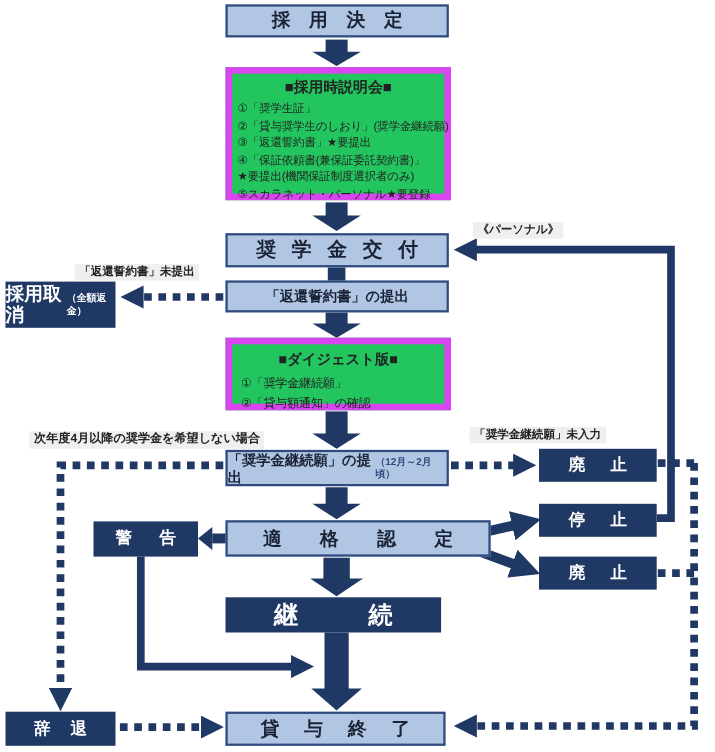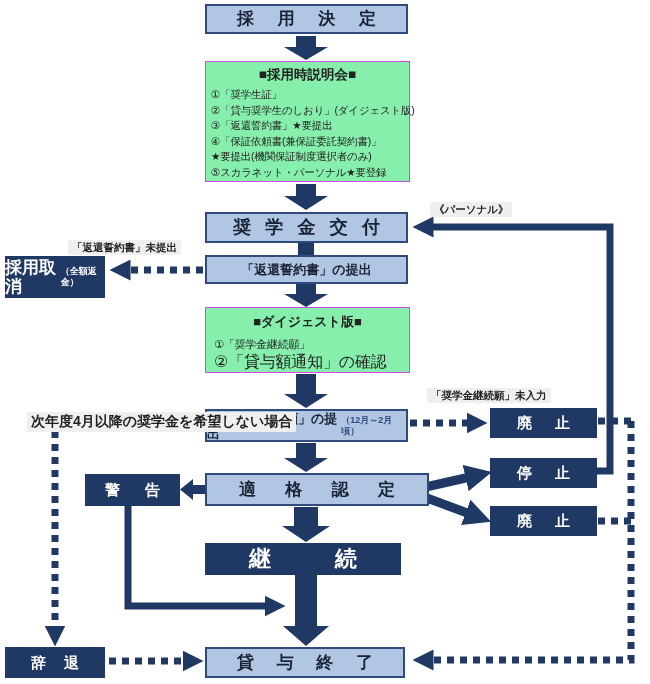--- a/index.html
+++ b/index.html
@@ -9,21 +9,21 @@
     color:#1c2540;overflow:hidden;
   }
   #wires{position:absolute;left:0;top:0;width:650px;height:684px;}
   .navy{fill:#1f3864;}
   .box{position:absolute;box-sizing:border-box;}
   .lightbox{
     background:#b0c6e2;border:2px solid #2f4a7d;color:#1a2236;
     font-weight:bold;
   }
   .whitebox{
-    background:#86efac;border:1px solid #d946ef;color:#222222;
+    background:#22c55e;border:6px solid #d946ef;color:#222222;
   }
   .darkbox{
     background:#1f3864;color:#ffffff;font-weight:bold;
   }
   .spread{display:block;text-align:justify;text-align-last:justify;white-space:nowrap;overflow:hidden;}
   .vcenter{display:flex;flex-direction:row;justify-content:center;align-items:center;}
   .lbl{
     position:absolute;background:#efefef;color:#222;font-weight:bold;
     padding:1px 4px;white-space:nowrap;line-height:1.25;
   }
@@ -91,27 +91,27 @@
     <line x1="598" y1="521" x2="631" y2="521" stroke="#1f3864" stroke-width="7" stroke-dasharray="7 6"></line>
 
     <polyline points="631,421 631,660 430,660" fill="none" stroke="#1f3864" stroke-width="7" stroke-dasharray="7 6" marker-end="url(#ah)"></polyline>
 
     <polyline points="203,423 55,423 55,629" fill="none" stroke="#1f3864" stroke-width="7" stroke-dasharray="7 6" marker-end="url(#ah)"></polyline>
 
     <line x1="109" y1="661" x2="186" y2="661" stroke="#1f3864" stroke-width="7" stroke-dasharray="7 6" marker-end="url(#ah)"></line>
   </svg>
 
   <div class="box lightbox" style="left:205px;top:4px;width:203px;height:30px;font-size:17px;line-height:26px;">
-    <span class="spread" style="padding:0 30px;">採用決定</span>
+    <span class="spread" style="padding:0 40px;">採用決定</span>
   </div>
 
   <div class="box whitebox" style="left:205px;top:61px;width:205px;height:121px;padding:4px 5px 0 5px;">
     <div class="wb-title" style="font-size:13.5px;margin-bottom:3px;">■採用時説明会■</div>
     <div class="wb-item" style="font-size:10.5px;line-height:15.5px;">①「奨学生証」</div>
-    <div class="wb-item" style="font-size:10.5px;line-height:15.5px;">②「貸与奨学生のしおり」(ダイジェスト版)</div>
+    <div class="wb-item" style="font-size:10.5px;line-height:15.5px;">②「貸与奨学生のしおり」(奨学金継続願)</div>
     <div class="wb-item" style="font-size:10.5px;line-height:15.5px;">③「返還誓約書」★要提出</div>
     <div class="wb-item" style="font-size:10.5px;line-height:15.5px;">④「保証依頼書(兼保証委託契約書)」</div>
     <div class="wb-item" style="font-size:10.5px;line-height:15.5px;">★要提出(機関保証制度選択者のみ)</div>
     <div class="wb-item" style="font-size:10.5px;line-height:15.5px;">⑤スカラネット・パーソナル★要登録</div>
   </div>
 
   <div class="box lightbox" style="left:205px;top:212px;width:203px;height:31px;font-size:18px;line-height:27px;">
     <span class="spread" style="padding:0 26px;">奨学金交付</span>
   </div>
 
@@ -120,33 +120,33 @@
   </div>
 
   <div class="box darkbox vcenter" style="left:5px;top:256px;width:100px;height:42px;">
     <span style="font-size:17px;line-height:19px;">採用取消</span>
     <span style="font-size:9px;line-height:11px;">（全額返金）</span>
   </div>
 
   <div class="box whitebox" style="left:205px;top:307px;width:205px;height:66px;padding:5px 8px 0 8px;">
     <div class="wb-title" style="font-size:13px;margin-bottom:4px;">■ダイジェスト版■</div>
     <div class="wb-item" style="font-size:11px;line-height:18px;">①「奨学金継続願」</div>
-    <div class="wb-item" style="font-size:16px;line-height:18px;">②「貸与額通知」の確認</div>
+    <div class="wb-item" style="font-size:11px;line-height:18px;">②「貸与額通知」の確認</div>
   </div>
 
   <div class="box lightbox vcenter" style="left:205px;top:409px;width:203px;height:33px;">
     <span style="font-size:13px;line-height:15px;">「奨学金継続願」の提出</span>
     <span style="font-size:9px;line-height:11px;color:#2f4a7d;">（12月～2月頃）</span>
   </div>
 
   <div class="box darkbox" style="left:490px;top:408px;width:107px;height:30px;font-size:15px;line-height:30px;">
     <span class="spread" style="padding:0 27px;">廃止</span>
   </div>
 
-  <div class="box lightbox" style="left:205px;top:473px;width:224px;height:33px;font-size:17px;line-height:29px;">
+  <div class="box lightbox" style="left:205px;top:473px;width:241px;height:33px;font-size:17px;line-height:29px;">
     <span class="spread" style="padding:0 32px;">適格認定</span>
   </div>
 
   <div class="box darkbox" style="left:85px;top:474px;width:95px;height:32px;font-size:15px;line-height:32px;">
     <span class="spread" style="padding:0 20px;border-radius:11px;">警告</span>
   </div>
 
   <div class="box darkbox" style="left:490px;top:458px;width:107px;height:30px;font-size:15px;line-height:30px;">
     <span class="spread" style="padding:0 27px;">停止</span>
   </div>
@@ -164,17 +164,17 @@
   </div>
 
   <div class="box lightbox" style="left:205px;top:647px;width:200px;height:31px;font-size:17px;line-height:27px;">
     <span class="spread" style="padding:0 30px;">貸与終了</span>
   </div>
 
   <div class="lbl" style="left:430px;top:202px;font-size:10.5px;">《パーソナル》</div>
 
   <div class="lbl" style="left:68px;top:240px;font-size:10.5px;">「返還誓約書」未提出</div>
 
-  <div class="lbl" style="left:27px;top:412px;font-size:14px;">次年度4月以降の奨学金を希望しない場合</div>
+  <div class="lbl" style="left:27px;top:392px;font-size:11px;">次年度4月以降の奨学金を希望しない場合</div>
 
   <div class="lbl" style="left:427px;top:388px;font-size:10.5px;">「奨学金継続願」未入力</div>
 
 </div>
 
 </body></html>

